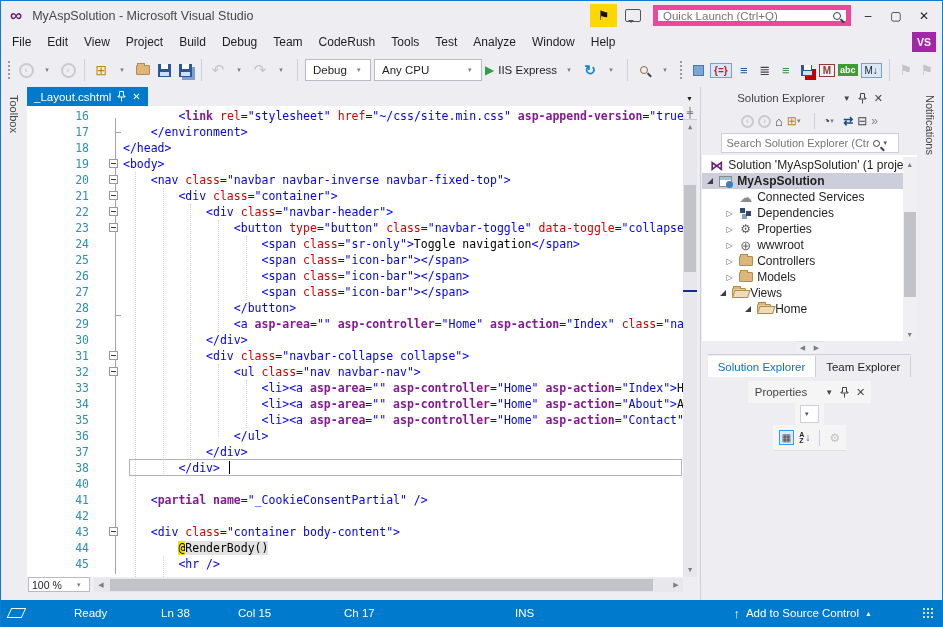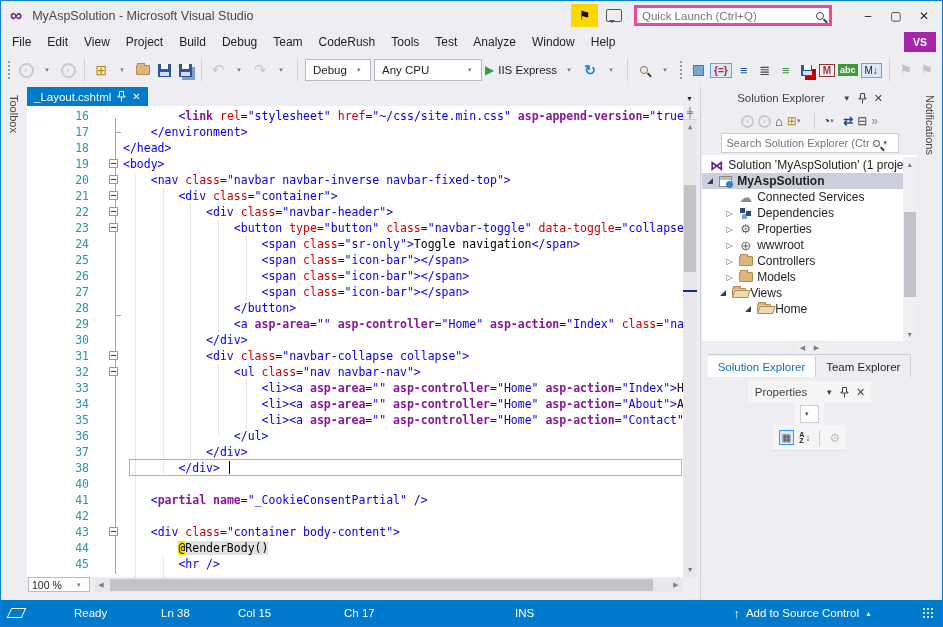--- a/index.html
+++ b/index.html
@@ -7,30 +7,30 @@
   #window{width:943px;height:627px;border:1px solid #0c7cd6;background:#eeeef2;display:flex;flex-direction:column;position:relative;overflow:hidden;}
 
   
   #titlebar{height:29px;display:flex;align-items:center;padding:0 4px 0 9px;flex:none;}
   .vslogo{color:#68217A;font-weight:bold;font-size:17px;margin-right:10px;}
   #title-text{font-size:12.5px;color:#474747;}
   .tb-spacer{flex:1;}
   .flag-btn{width:27px;height:23px;background:#fdd800;display:flex;align-items:center;justify-content:center;font-size:13px;color:#111;margin-right:8px;cursor:pointer;}
   .feedback-ico{width:16px;height:13px;border:1.5px solid #555;border-radius:2px;position:relative;margin-right:12px;}
   .feedback-ico:after{content:"";position:absolute;left:2px;bottom:-5px;border:3px solid transparent;border-top-color:#555;}
-  #quicklaunch{width:198px;height:21px;background:#fff;border:3px solid #ec4899;display:flex;align-items:center;padding:0 5px;margin-right:22px;}
+  #quicklaunch{width:198px;height:21px;background:#fff;border:5px solid #ec4899;display:flex;align-items:center;padding:0 5px;margin-right:3px;}
   #quicklaunch input{border:none;outline:none;flex:1;font-size:11.5px;font-family:"Liberation Sans",sans-serif;color:#333;background:transparent;}
   .mag{width:8px;height:8px;border:1.5px solid #3e3e42;border-radius:50%;position:relative;flex:none;}
   .mag:after{content:"";position:absolute;width:5px;height:1.5px;background:#3e3e42;transform:rotate(45deg);left:6px;top:7px;}
   .wbtn{width:28px;height:23px;display:flex;align-items:center;justify-content:center;font-size:12px;color:#1e1e1e;cursor:pointer;}
 
   
   #menubar{height:23px;display:flex;align-items:center;padding:0 3px;flex:none;}
   .menu-item{font-size:12px;color:#1e1e1e;padding:3px 8px;cursor:pointer;}
-  #account-badge{margin-left:auto;margin-right:3px;width:32px;height:20px;background:#a426a8;color:#fff;font-size:10.5px;font-weight:bold;display:flex;align-items:center;justify-content:center;cursor:pointer;}
+  #account-badge{margin-left:auto;margin-right:3px;width:24px;height:20px;background:#a426a8;color:#fff;font-size:10.5px;font-weight:bold;display:flex;align-items:center;justify-content:center;cursor:pointer;}
 
   
   #toolbar{height:34px;display:flex;align-items:center;padding:0 4px;gap:3px;flex:none;white-space:nowrap;overflow:hidden;}
   .vgrip{width:5px;height:20px;background-image:radial-gradient(#9a9aa0 1px,transparent 1.2px);background-size:4px 4px;flex:none;margin:0 2px;}
   .tsep{width:1px;height:22px;background:#cccedb;margin:0 4px;flex:none;}
   .tico{height:24px;min-width:18px;display:inline-flex;align-items:center;justify-content:center;font-size:13px;flex:none;cursor:pointer;}
   .dis{color:#c3c3c9;}
   .dd{font-size:7px;color:#7c7c85;width:9px;}
   .disc{width:15px;height:15px;border-radius:50%;border:2px solid #c9c9cf;display:flex;align-items:center;justify-content:center;color:#c9c9cf;font-size:9px;font-weight:bold;}
   .floppy{width:13px;height:13px;background:#2b579a;position:relative;display:inline-block;}

